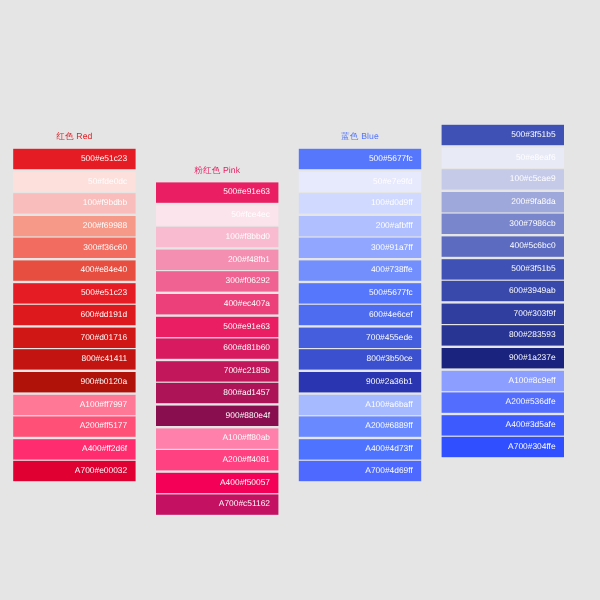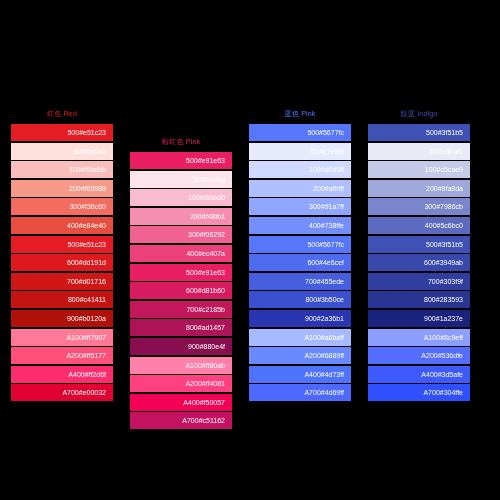--- a/index.html
+++ b/index.html
@@ -14,21 +14,21 @@
     font-family: "Liberation Sans", sans-serif;
     overflow: hidden;
   }
 
   #palette-board {
     position: absolute;
     left: 0;
     top: 0;
     width: 500px;
     height: 500px;
-    background: #000000;
+    background: #e5e5e5;
   }
 
   .columns {
     position: absolute;
     left: 11px;
     top: 104px;
     width: 478px;
     display: flex;
     flex-direction: row;
     gap: 0px;
@@ -103,39 +103,38 @@
         <div class="swatch" style="background: rgb(216, 27, 96); color: rgb(255, 255, 255);">600#d81b60</div>
         <div class="swatch" style="background: rgb(194, 24, 91); color: rgb(255, 255, 255);">700#c2185b</div>
         <div class="swatch" style="background: rgb(173, 20, 87); color: rgb(255, 255, 255);">800#ad1457</div>
         <div class="swatch" style="background: rgb(136, 14, 79); color: rgb(255, 255, 255);">900#880e4f</div>
         <div class="swatch" style="background: rgb(255, 128, 171); color: rgb(255, 255, 255);">A100#ff80ab</div>
         <div class="swatch" style="background: rgb(255, 64, 129); color: rgb(255, 255, 255);">A200#ff4081</div>
         <div class="swatch" style="background: rgb(245, 0, 87); color: rgb(255, 255, 255);">A400#f50057</div>
         <div class="swatch" style="background: rgb(197, 17, 98); color: rgb(255, 255, 255);">A700#c51162</div>
       </div>
       <div class="palette-column">
-        <div class="column-header" style="color: rgb(86, 119, 252);">蓝色 Pink</div>
+        <div class="column-header" style="color: rgb(86, 119, 252);">蓝色 Blue</div>
         <div class="swatch" style="background: rgb(86, 119, 252); color: rgb(255, 255, 255);">500#5677fc</div>
         <div class="swatch" style="background: rgb(231, 233, 253); color: rgb(255, 255, 255);">50#e7e9fd</div>
         <div class="swatch" style="background: rgb(208, 217, 255); color: rgb(255, 255, 255);">100#d0d9ff</div>
         <div class="swatch" style="background: rgb(175, 191, 255); color: rgb(255, 255, 255);">200#afbfff</div>
         <div class="swatch" style="background: rgb(145, 167, 255); color: rgb(255, 255, 255);">300#91a7ff</div>
         <div class="swatch" style="background: rgb(115, 143, 254); color: rgb(255, 255, 255);">400#738ffe</div>
         <div class="swatch" style="background: rgb(86, 119, 252); color: rgb(255, 255, 255);">500#5677fc</div>
         <div class="swatch" style="background: rgb(78, 108, 239); color: rgb(255, 255, 255);">600#4e6cef</div>
         <div class="swatch" style="background: rgb(69, 94, 222); color: rgb(255, 255, 255);">700#455ede</div>
         <div class="swatch" style="background: rgb(59, 80, 206); color: rgb(255, 255, 255);">800#3b50ce</div>
         <div class="swatch" style="background: rgb(42, 54, 177); color: rgb(255, 255, 255);">900#2a36b1</div>
         <div class="swatch" style="background: rgb(166, 186, 255); color: rgb(255, 255, 255);">A100#a6baff</div>
         <div class="swatch" style="background: rgb(104, 137, 255); color: rgb(255, 255, 255);">A200#6889ff</div>
         <div class="swatch" style="background: rgb(77, 115, 255); color: rgb(255, 255, 255);">A400#4d73ff</div>
         <div class="swatch" style="background: rgb(77, 105, 255); color: rgb(255, 255, 255);">A700#4d69ff</div>
       </div>
       <div class="palette-column">
-        <div class="column-header" style="color: rgb(63, 81, 181);">靛蓝 Indigo</div>
         <div class="swatch" style="background: rgb(63, 81, 181); color: rgb(255, 255, 255);">500#3f51b5</div>
         <div class="swatch" style="background: rgb(232, 234, 246); color: rgb(255, 255, 255);">50#e8eaf6</div>
         <div class="swatch" style="background: rgb(197, 202, 233); color: rgb(255, 255, 255);">100#c5cae9</div>
         <div class="swatch" style="background: rgb(159, 168, 218); color: rgb(255, 255, 255);">200#9fa8da</div>
         <div class="swatch" style="background: rgb(121, 134, 203); color: rgb(255, 255, 255);">300#7986cb</div>
         <div class="swatch" style="background: rgb(92, 107, 192); color: rgb(255, 255, 255);">400#5c6bc0</div>
         <div class="swatch" style="background: rgb(63, 81, 181); color: rgb(255, 255, 255);">500#3f51b5</div>
         <div class="swatch" style="background: rgb(57, 73, 171); color: rgb(255, 255, 255);">600#3949ab</div>
         <div class="swatch" style="background: rgb(48, 63, 159); color: rgb(255, 255, 255);">700#303f9f</div>
         <div class="swatch" style="background: rgb(40, 53, 147); color: rgb(255, 255, 255);">800#283593</div>

